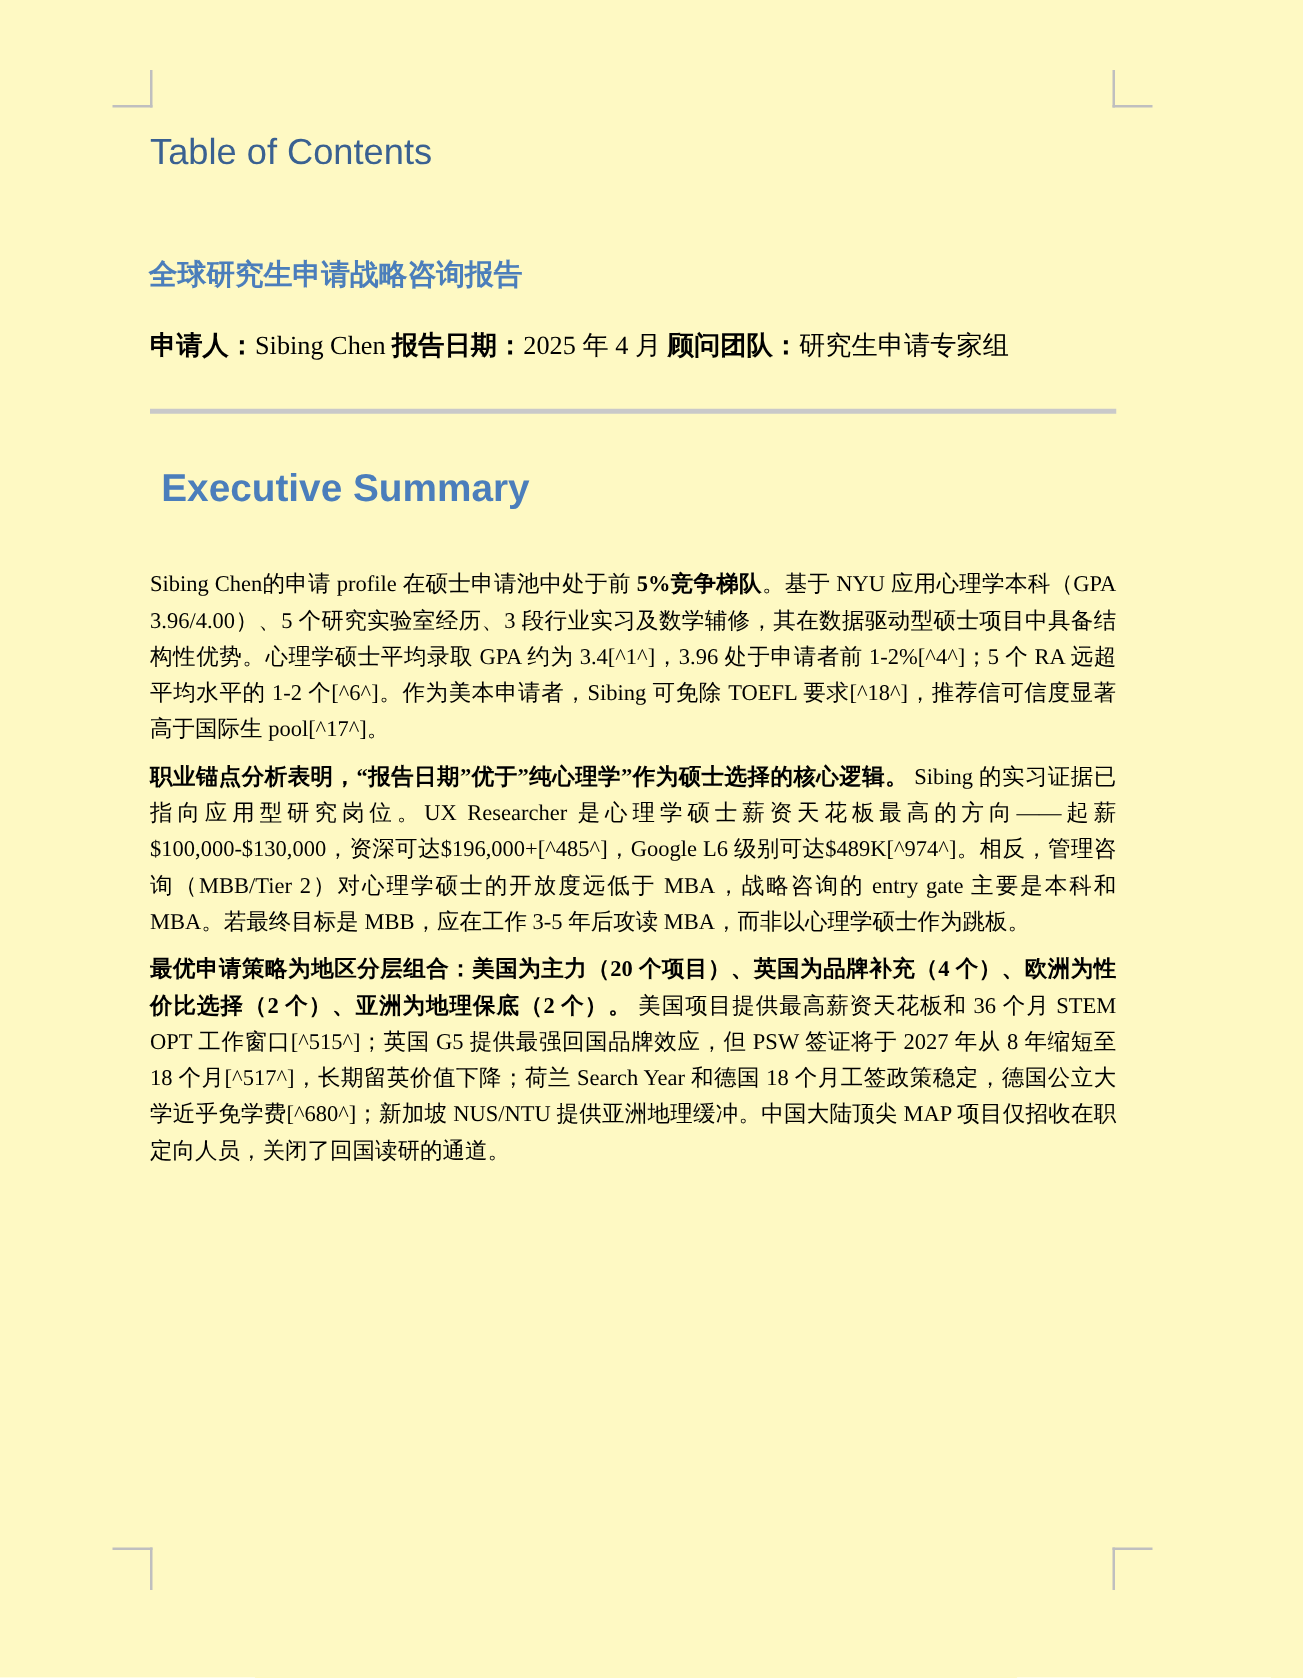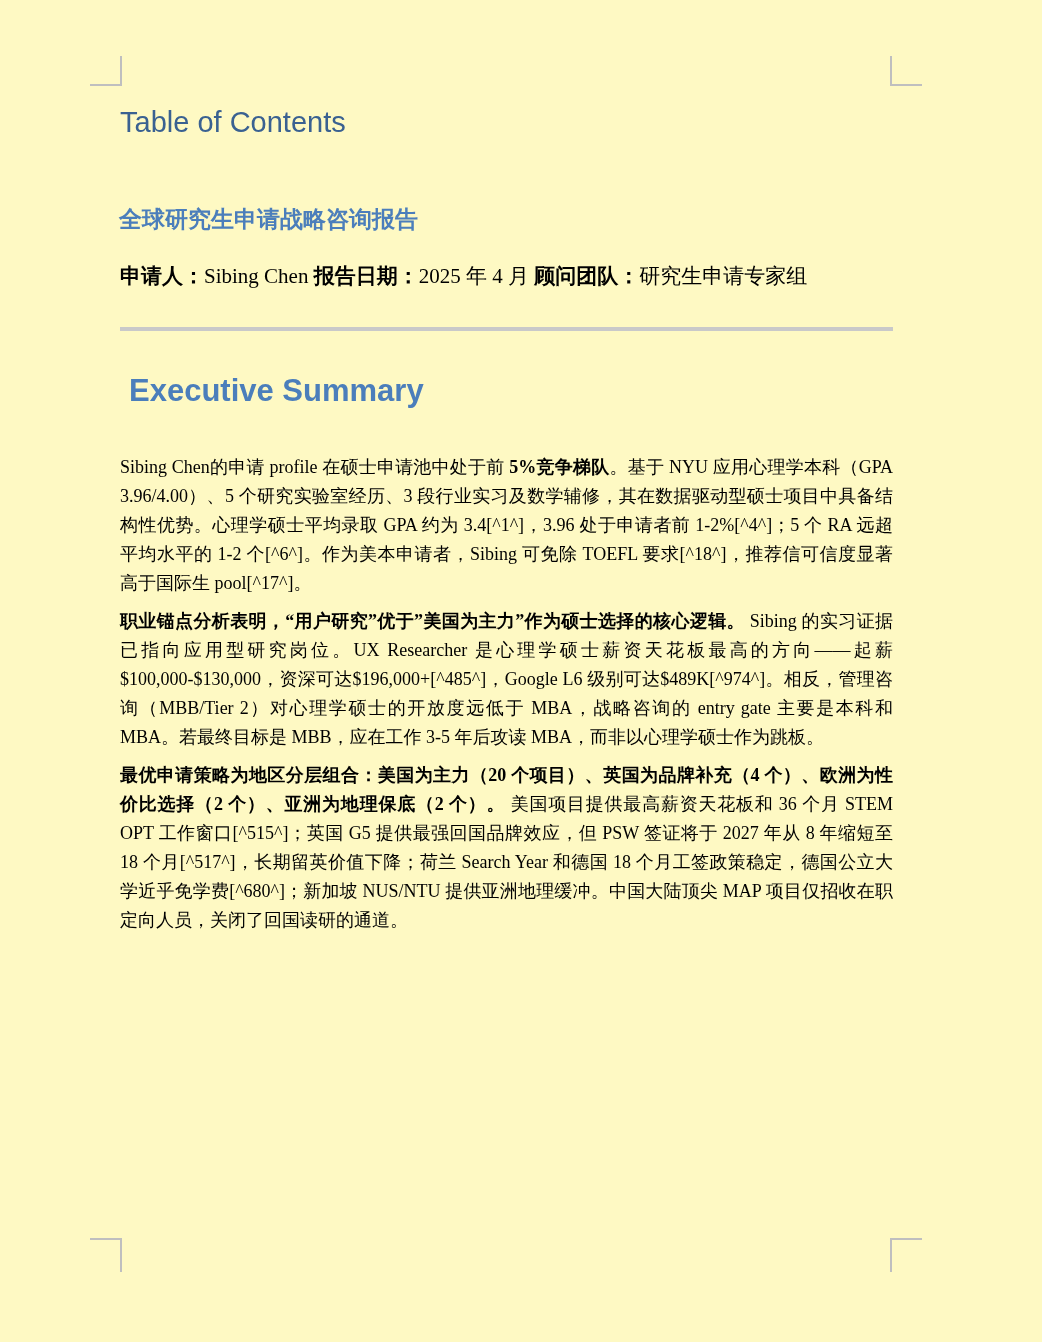--- a/index.html
+++ b/index.html
@@ -110,17 +110,17 @@
   <h1 class="report-title">全球研究生申请战略咨询报告</h1>
 
   <p class="byline"><span class="b">申请人：</span><span>Sibing Chen </span><span class="b">报告日期：</span><span>2025 年 4 月 </span><span class="b">顾问团队：</span><span>研究生申请专家组</span></p>
 
   <hr class="divider">
 
   <h1 class="section-title">Executive Summary</h1>
 
   <div class="body-text">
     <p><span>Sibing Chen的申请 profile 在硕士申请池中处于前 </span><span class="b">5%竞争梯队</span><span>。基于 NYU 应用心理学本科（GPA 3.96/4.00）、5 个研究实验室经历、3 段行业实习及数学辅修，其在数据驱动型硕士项目中具备结构性优势。心理学硕士平均录取 GPA 约为 3.4[^1^]，3.96 处于申请者前 1-2%[^4^]；5 个 RA 远超平均水平的 1-2 个[^6^]。作为美本申请者，Sibing 可免除 TOEFL 要求[^18^]，推荐信可信度显著高于国际生 pool[^17^]。</span></p>
-    <p><span class="b">职业锚点分析表明，“用户研究”优于”美国为主力”作为硕士选择的核心逻辑。</span><span> Sibing 的实习证据已指向应用型研究岗位。UX Researcher 是心理学硕士薪资天花板最高的方向——起薪$100,000-$130,000，资深可达$196,000+[^485^]，Google L6 级别可达$489K[^974^]。相反，管理咨询（MBB/Tier 2）对心理学硕士的开放度远低于 MBA，战略咨询的 entry gate 主要是本科和 MBA。若最终目标是 MBB，应在工作 3-5 年后攻读 MBA，而非以心理学硕士作为跳板。</span></p>
+    <p><span class="b">职业锚点分析表明，“报告日期”优于”纯心理学”作为硕士选择的核心逻辑。</span><span> Sibing 的实习证据已指向应用型研究岗位。UX Researcher 是心理学硕士薪资天花板最高的方向——起薪$100,000-$130,000，资深可达$196,000+[^485^]，Google L6 级别可达$489K[^974^]。相反，管理咨询（MBB/Tier 2）对心理学硕士的开放度远低于 MBA，战略咨询的 entry gate 主要是本科和 MBA。若最终目标是 MBB，应在工作 3-5 年后攻读 MBA，而非以心理学硕士作为跳板。</span></p>
     <p><span class="b">最优申请策略为地区分层组合：美国为主力（20 个项目）、英国为品牌补充（4 个）、欧洲为性价比选择（2 个）、亚洲为地理保底（2 个）。</span><span> 美国项目提供最高薪资天花板和 36 个月 STEM OPT 工作窗口[^515^]；英国 G5 提供最强回国品牌效应，但 PSW 签证将于 2027 年从 8 年缩短至 18 个月[^517^]，长期留英价值下降；荷兰 Search Year 和德国 18 个月工签政策稳定，德国公立大学近乎免学费[^680^]；新加坡 NUS/NTU 提供亚洲地理缓冲。中国大陆顶尖 MAP 项目仅招收在职定向人员，关闭了回国读研的通道。</span></p>
   </div>
 
 </div>
 
 </body></html>

